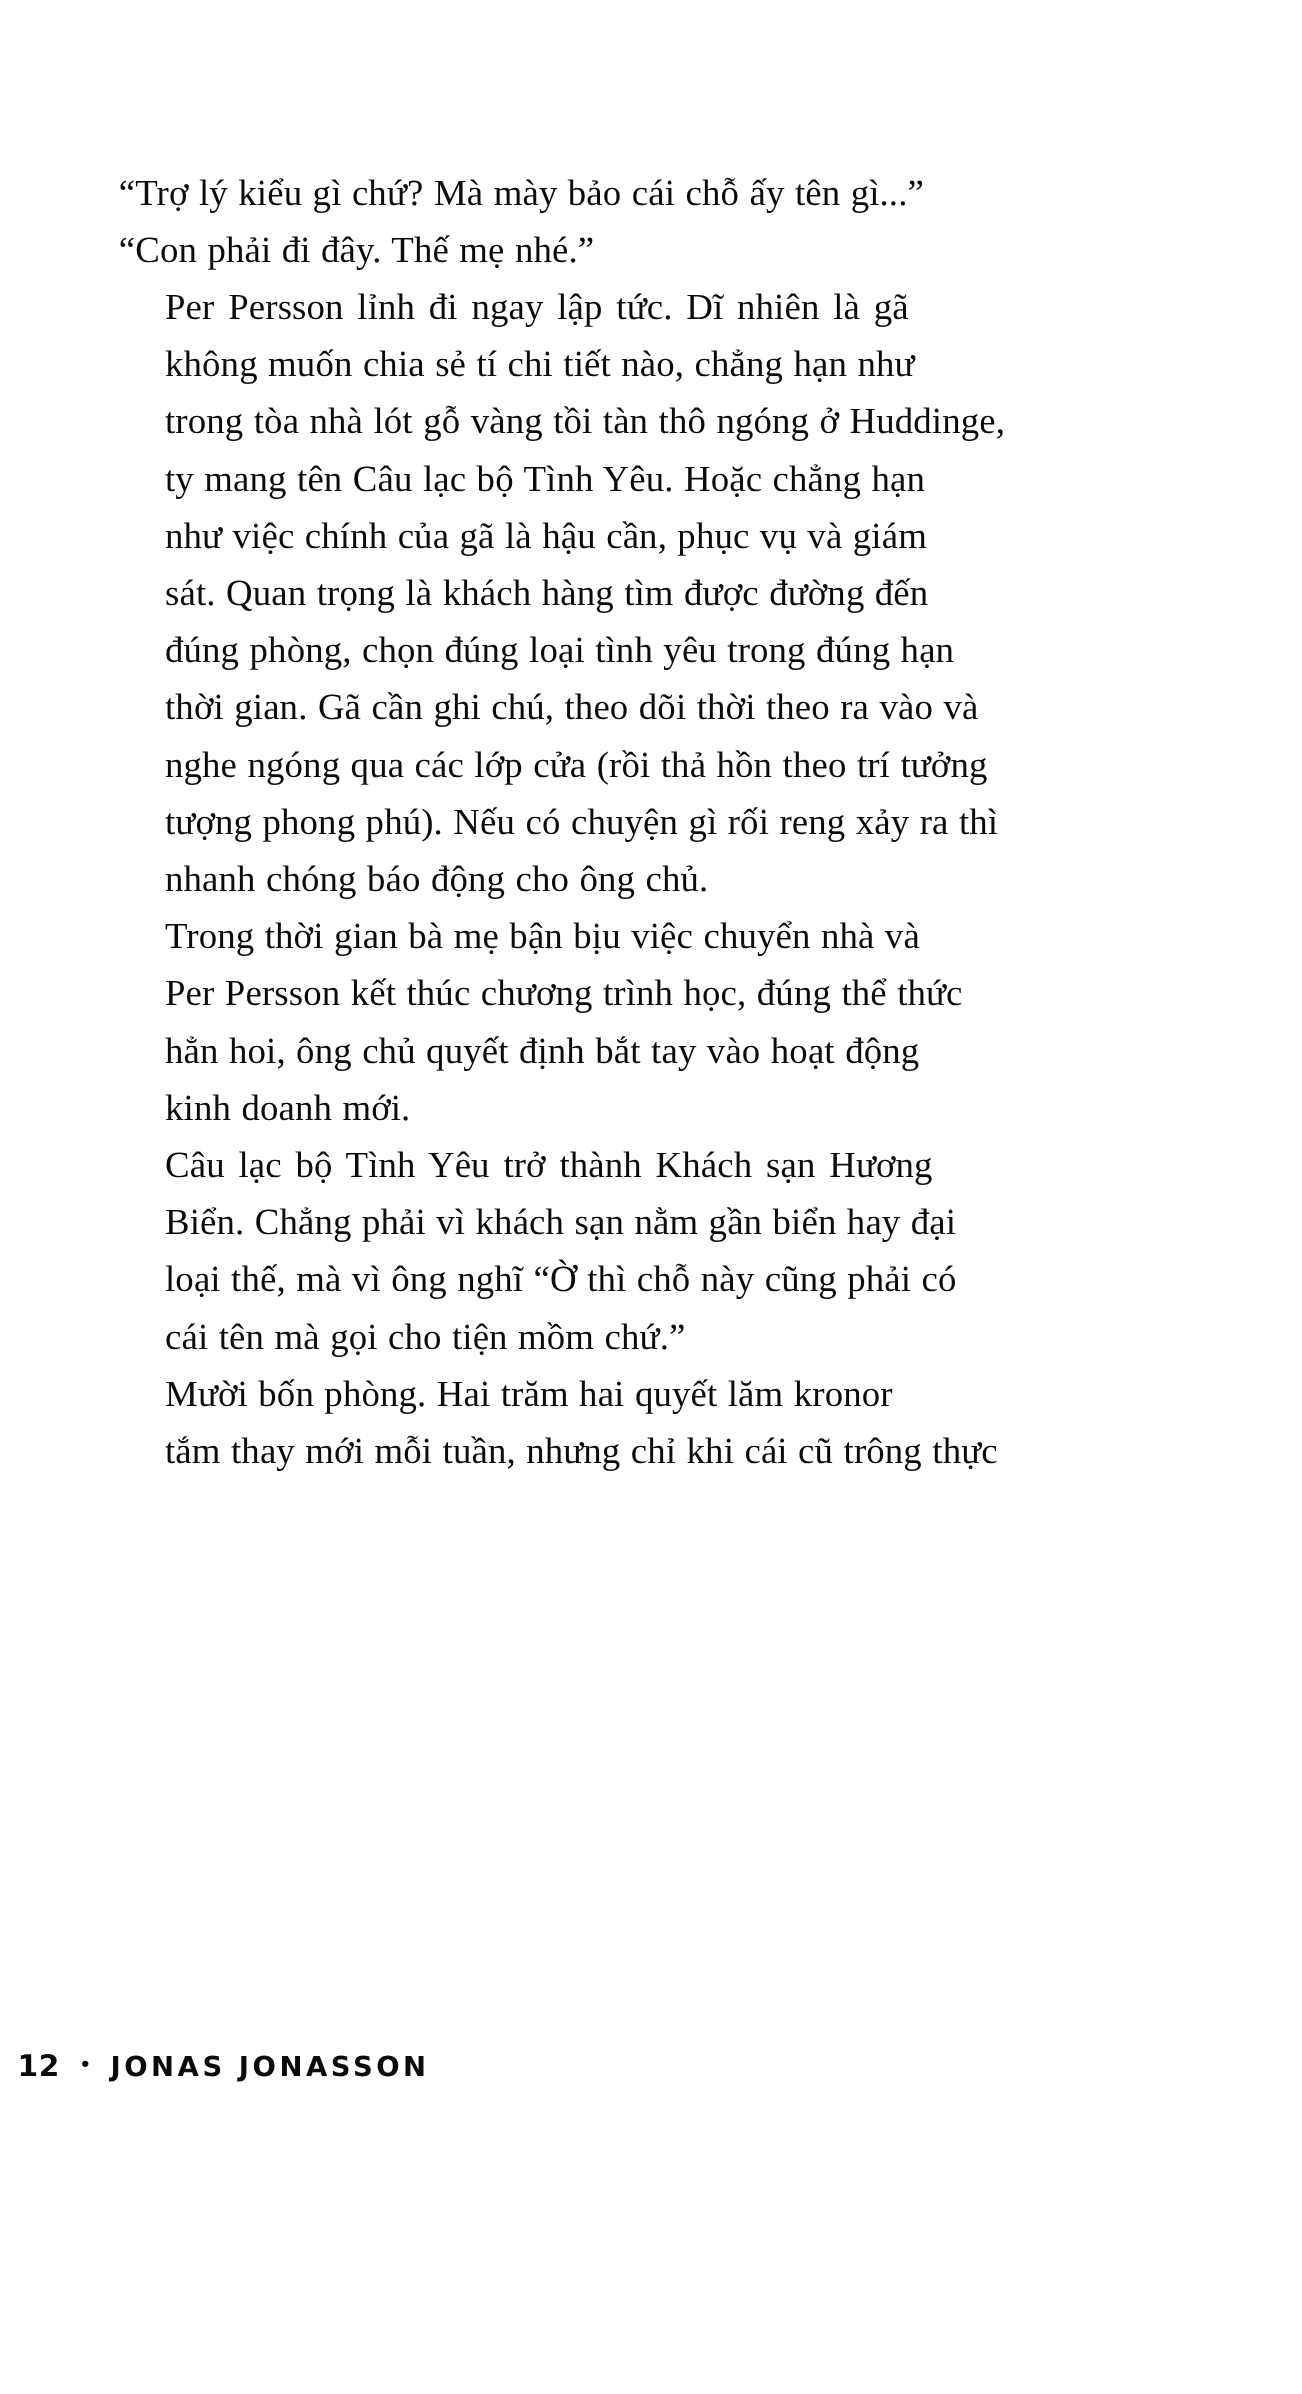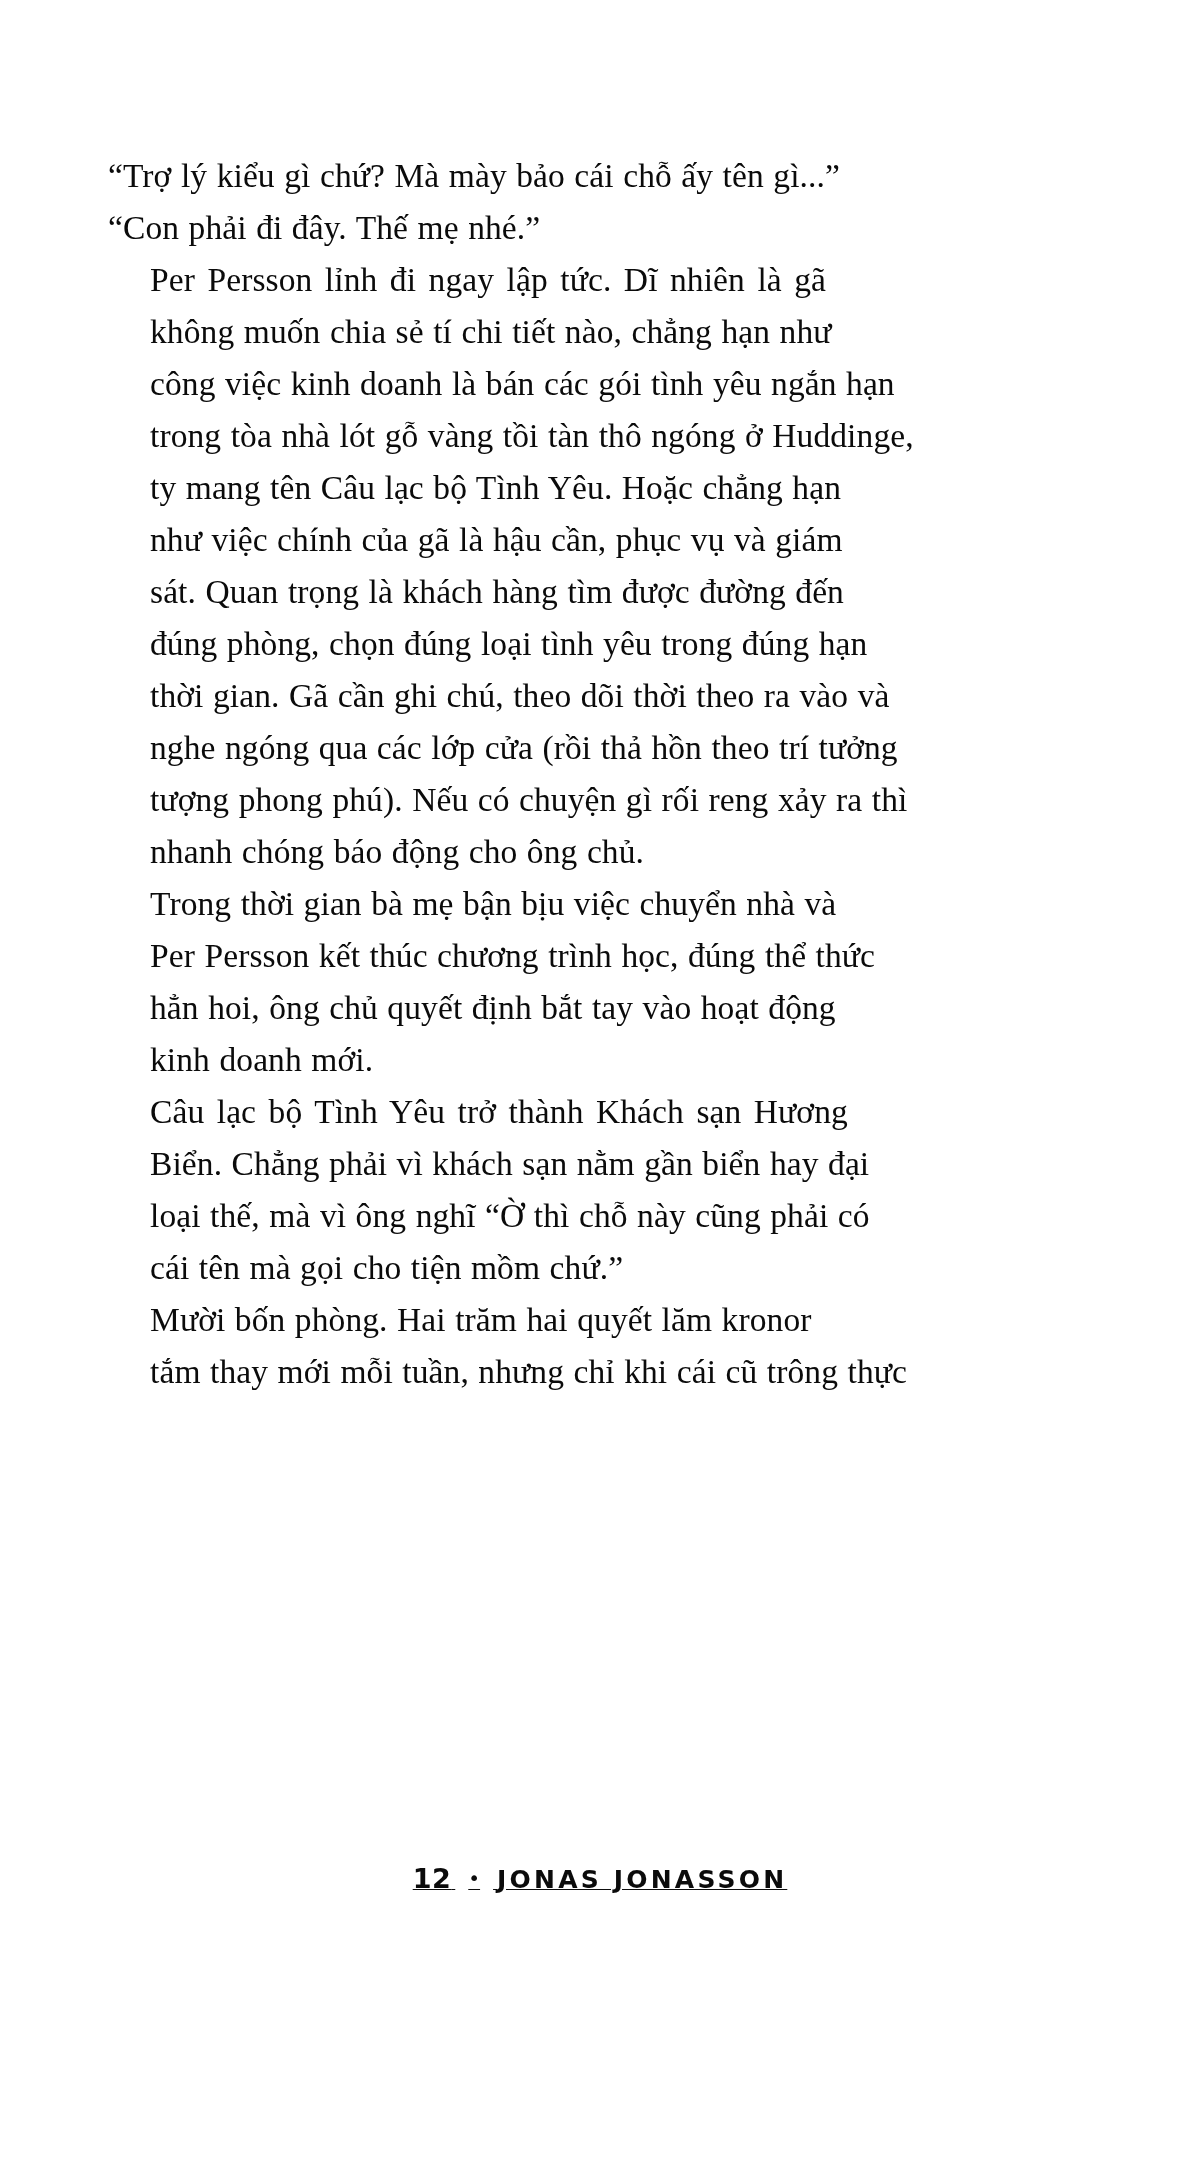--- a/index.html
+++ b/index.html
@@ -46,23 +46,22 @@
   }
   
   .line.stretch {
     word-spacing: 4px;
   }
   .folio {
     position: absolute;
     left: 16px;
     right: 0;
     bottom: 122px;
-    text-align: center;
+    text-align: left;
     white-space: nowrap;
-    text-decoration: underline;
   }
   .folio-num {
     font-family: "DejaVu Sans", sans-serif;
     font-weight: bold;
     font-size: 27px;
     letter-spacing: 0.5px;
     color: #0b0b0b;
   }
   .folio-dot {
     font-family: "DejaVu Sans", sans-serif;
@@ -90,21 +89,20 @@
       <span class="line">“Trợ lý kiểu gì chứ? Mà mày bảo cái chỗ ấy tên gì...”</span>
     </p>
 
     <p class="para">
       <span class="line">“Con phải đi đây. Thế mẹ nhé.”</span>
     </p>
 
     <p class="para indent">
       <span class="line stretch">Per Persson lỉnh đi ngay lập tức. Dĩ nhiên là gã</span>
       <span class="line">không muốn chia sẻ tí chi tiết nào, chẳng hạn như</span>
-      <span class="line">công việc kinh doanh là bán các gói tình yêu ngắn hạn</span>
       <span class="line">trong tòa nhà lót gỗ vàng tồi tàn thô ngóng ở Huddinge,</span>
       <span class="line">ty mang tên Câu lạc bộ Tình Yêu. Hoặc chẳng hạn</span>
       <span class="line">như việc chính của gã là hậu cần, phục vụ và giám</span>
       <span class="line">sát. Quan trọng là khách hàng tìm được đường đến</span>
       <span class="line">đúng phòng, chọn đúng loại tình yêu trong đúng hạn</span>
       <span class="line">thời gian. Gã cần ghi chú, theo dõi thời theo ra vào và</span>
       <span class="line">nghe ngóng qua các lớp cửa (rồi thả hồn theo trí tưởng</span>
       <span class="line">tượng phong phú). Nếu có chuyện gì rối reng xảy ra thì</span>
       <span class="line">nhanh chóng báo động cho ông chủ.</span>
     </p>

